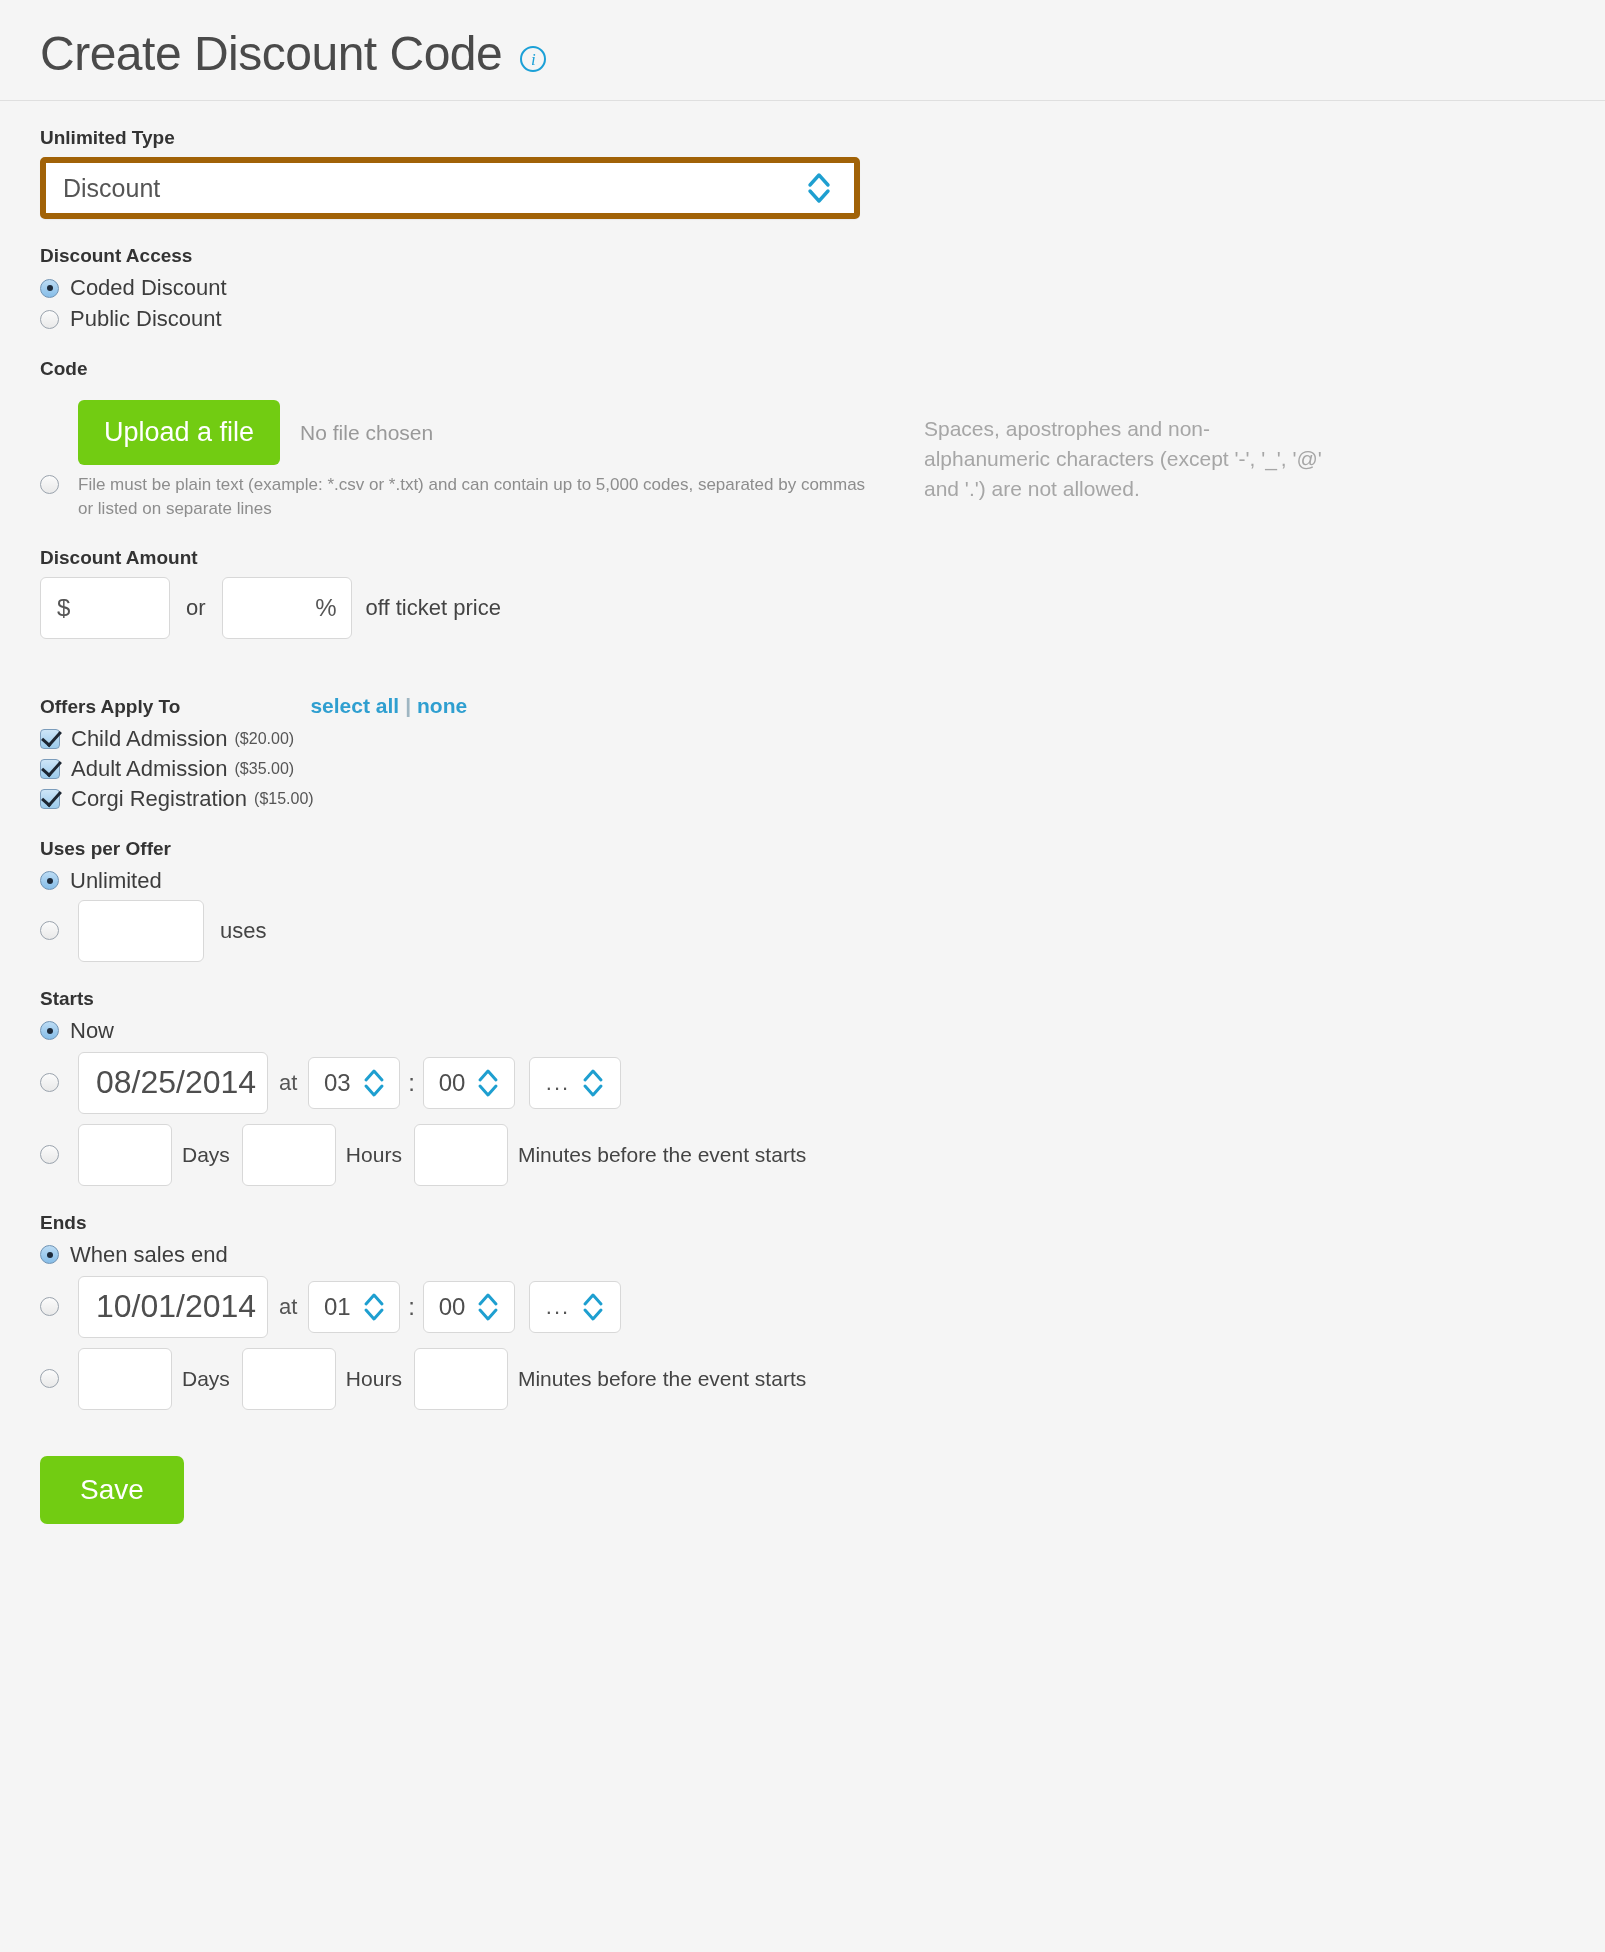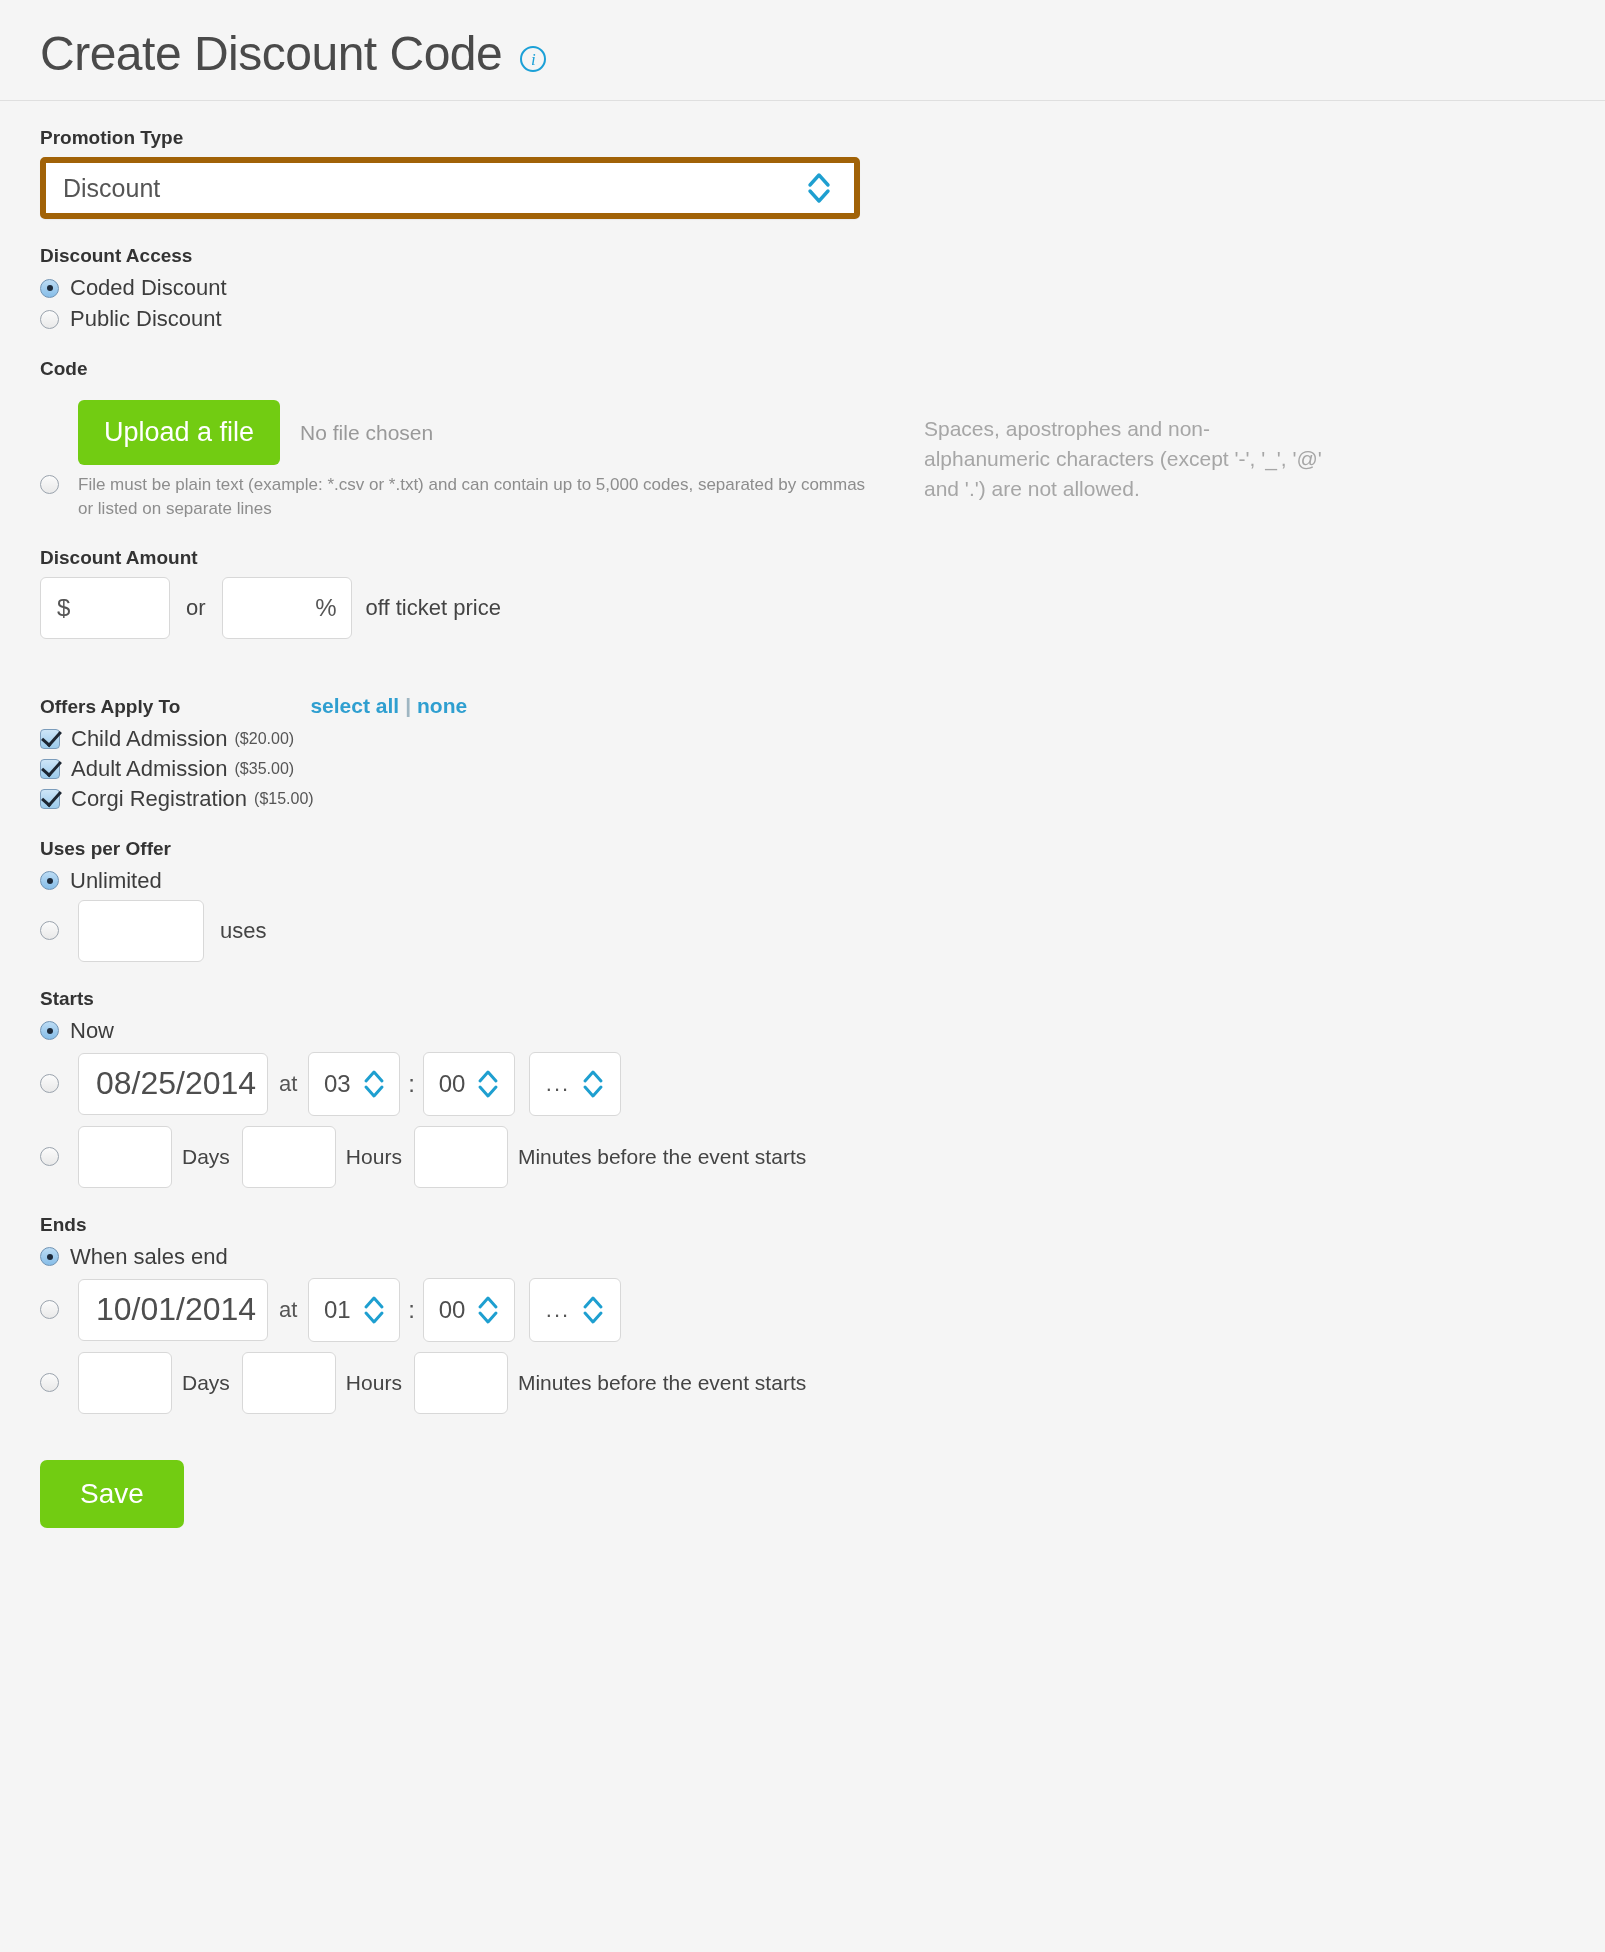--- a/index.html
+++ b/index.html
@@ -254,21 +254,21 @@
     background: #fff;
     border: 1px solid #d8d8d8;
     border-radius: 6px;
     display: flex; align-items: center;
     padding-left: 17px;
     font-size: 32px;
     color: #4e4e4e;
   }
   .at-text { font-size: 22px; color: #555; margin: 0 11px; }
   .spin-box {
-    width: 92px; height: 64px;
+    width: 92px; height: 52px;
     background: #fff;
     border: 1px solid #d8d8d8;
     border-radius: 6px;
     display: flex; align-items: center;
     justify-content: center;
     gap: 12px;
   }
   .spin-box .val { font-size: 24px; color: #4e4e4e; }
   .spin-box .val.dots { color: #555; letter-spacing: 2px; font-size: 22px; }
   .colon { font-size: 24px; color: #555; margin: 0 8px; }
@@ -301,21 +301,21 @@
 
 <div class="page">
 
   <div class="page-header">
     <span class="page-title">Create Discount Code</span>
     <span class="info-icon">i</span>
   </div>
 
   <div class="body-area">
 
-    <div class="field-label">Promotion Type</div>
+    <div class="field-label">Unlimited Type</div>
     <div class="select-wrap">
       <span class="select-value">Discount</span>
       <span class="spin-arrows select-arrows">
         <svg width="26" height="34" viewBox="0 0 26 34">
           <polyline points="4,14 13,4 22,14" fill="none" stroke="#1e9fd0" stroke-width="3.4" stroke-linecap="round" stroke-linejoin="round"></polyline>
           <polyline points="4,20 13,30 22,20" fill="none" stroke="#1e9fd0" stroke-width="3.4" stroke-linecap="round" stroke-linejoin="round"></polyline>
         </svg>
       </span>
     </div>
 

